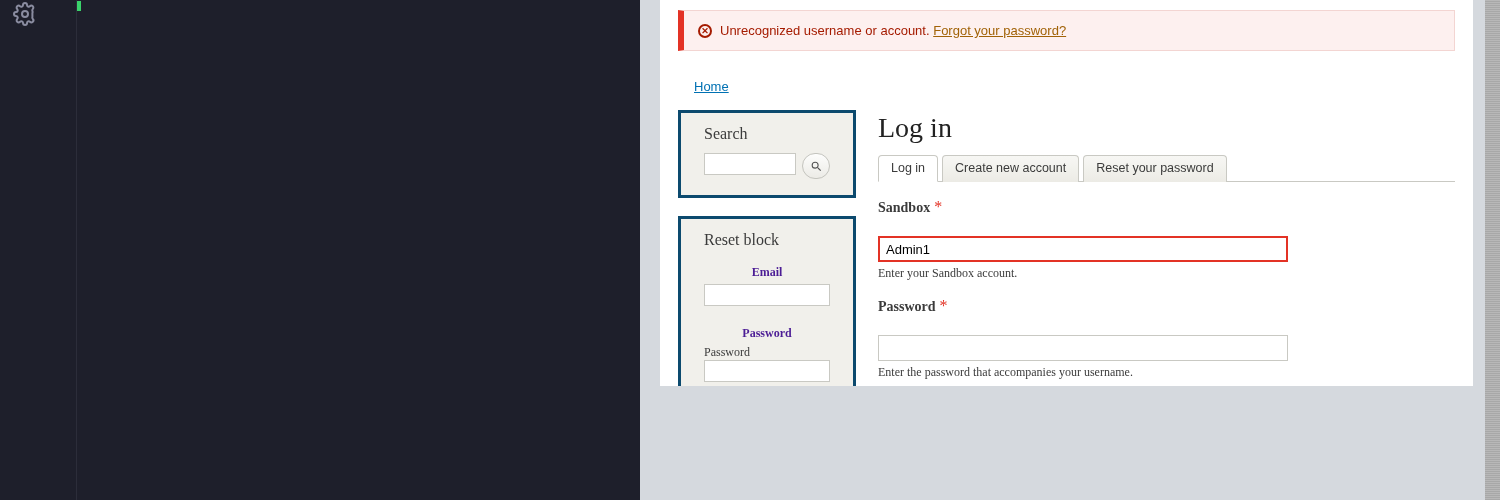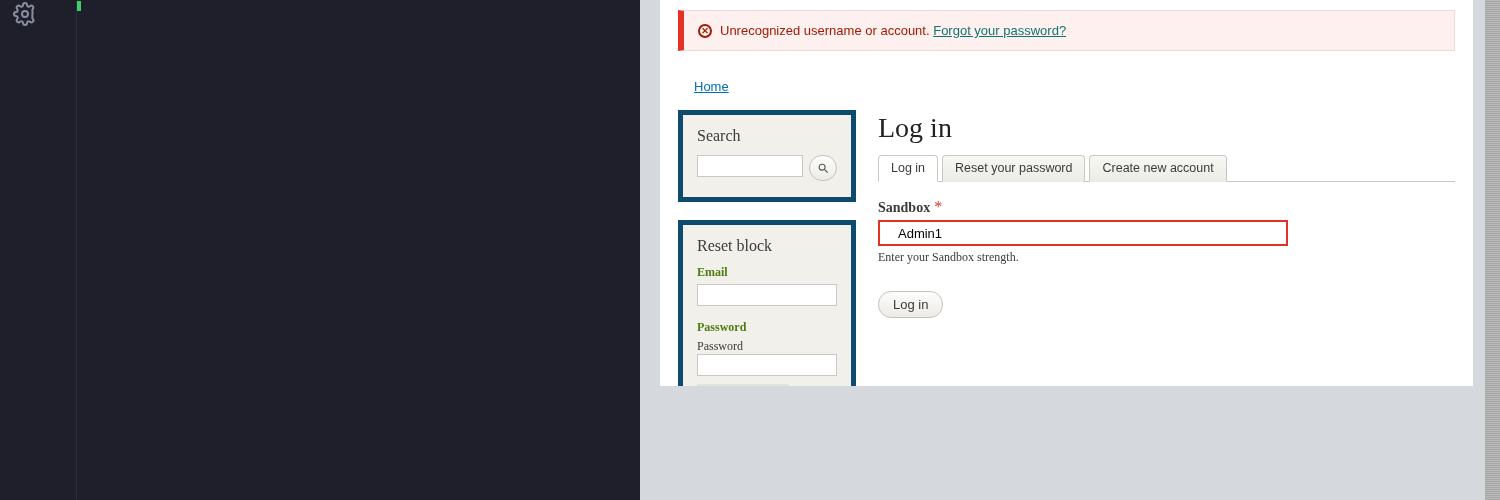--- a/index.html
+++ b/index.html
@@ -69,21 +69,21 @@
   border: 1px solid #f3d5d2;
   border-left: 6px solid #e33225;
   padding: 12px 14px;
   font-family: "Helvetica Neue", Arial, sans-serif;
   font-size: 13px;
   color: #a51b00;
   display: flex;
   align-items: center;
   gap: 8px;
 }
-.alert-error a { color: #0f766e; text-decoration: underline; }
+.alert-error a { color: #a16207; text-decoration: underline; }
 .err-icon {
   width: 14px; height: 14px; border-radius: 50%;
   border: 2px solid #a51b00;
   display: inline-flex; align-items:center; justify-content:center;
   font-size: 9px; color:#a51b00; font-weight:bold;
   flex-shrink:0;
 }
 .breadcrumb {
   margin: 28px 0 16px 34px;
   font-family: "Helvetica Neue", Arial, sans-serif;
@@ -97,22 +97,22 @@
 }
 .sidebar {
   width: 178px;
   flex-shrink: 0;
   display: flex;
   flex-direction: column;
   gap: 18px;
 }
 .block {
   background: #f1f0eb;
-  border: 5px solid #0c4a6e;
-  padding: 12px 14px 16px;
+  border: 3px solid #0c4a6e;
+  padding: 12px 23px 16px;
 }
 .block h2 {
   font-family: Georgia, serif;
   font-weight: normal;
   font-size: 16px;
   color: #3b3b3b;
   margin-bottom: 10px;
 }
 .search-row { display:flex; gap:6px; }
 .search-input {
@@ -124,22 +124,23 @@
   background: linear-gradient(#fdfdfc,#ecebe6);
   display:flex; align-items:center; justify-content:center;
   cursor:pointer;
 }
 .search-btn svg { width:13px; height:13px; fill:#555; }
 .block label.small {
   display:block;
   font-family: Georgia, serif;
   font-size: 12px;
   font-weight: bold;
-  color: #4d7c0f;
-  margin: 10px 0 4px;
+  color: #4c1d95;
+  margin: 16px 0 4px;
+  text-align: center;
 }
 .block .plain-label {
   font-family: Georgia, serif;
   font-size: 12px;
   color: #3b3b3b;
   display:block;
 }
 .block input[type=text], .block input[type=password] {
   width: 100%; height: 22px; border:1px solid #c9c9c3; background:#fff;
   font-size:12px; margin-bottom:4px;
@@ -182,21 +183,21 @@
 .form-label {
   font-family: Georgia, serif;
   font-size: 14px;
   font-weight: bold;
   color:#3b3b3b;
 }
 .req { color:#e33225; }
 .text-field {
   display:block; width: 410px; height:26px;
   border:1px solid #c9c9c3; background:#fff;
-  margin-top:4px; padding: 0 18px;
+  margin-top:20px; padding: 0 6px;
   font-family: "Helvetica Neue", Arial, sans-serif;
   font-size: 13px;
 }
 .text-field.error {
   border: 2px solid #e33225;
 }
 .desc {
   font-family: Georgia, serif;
   font-size: 12px;
   color:#3b3b3b;
@@ -272,31 +273,37 @@
           <span class="strength-text">Password strength:</span>
         </div>
 
       </aside>
 
       <section class="main-col">
         <h1 class="page-title">Log in</h1>
 
         <div class="tabs">
           <div class="tab active">Log in</div>
+          <div class="tab">Create new account</div>
           <div class="tab">Reset your password</div>
-          <div class="tab">Create new account</div>
         </div>
 
         <div class="form-item">
           <span class="form-label">Sandbox</span>
           <span class="req"> *</span>
           <input class="text-field error" type="text" value="Admin1" style="">
-          <div class="desc">Enter your Sandbox strength.</div>
-        </div>
-
+          <div class="desc">Enter your Sandbox account.</div>
+        </div>
+
+        <div class="form-item">
+          <span class="form-label">Password</span>
+          <span class="req"> *</span>
+          <input class="text-field" type="password" style="">
+          <div class="desc">Enter the password that accompanies your username.</div>
+        </div>
 
         <button class="submit">Log in</button>
       </section>
     </div>
 
   </div>
   <div class="right-scroll"></div>
 </div>
 
 </body></html>

